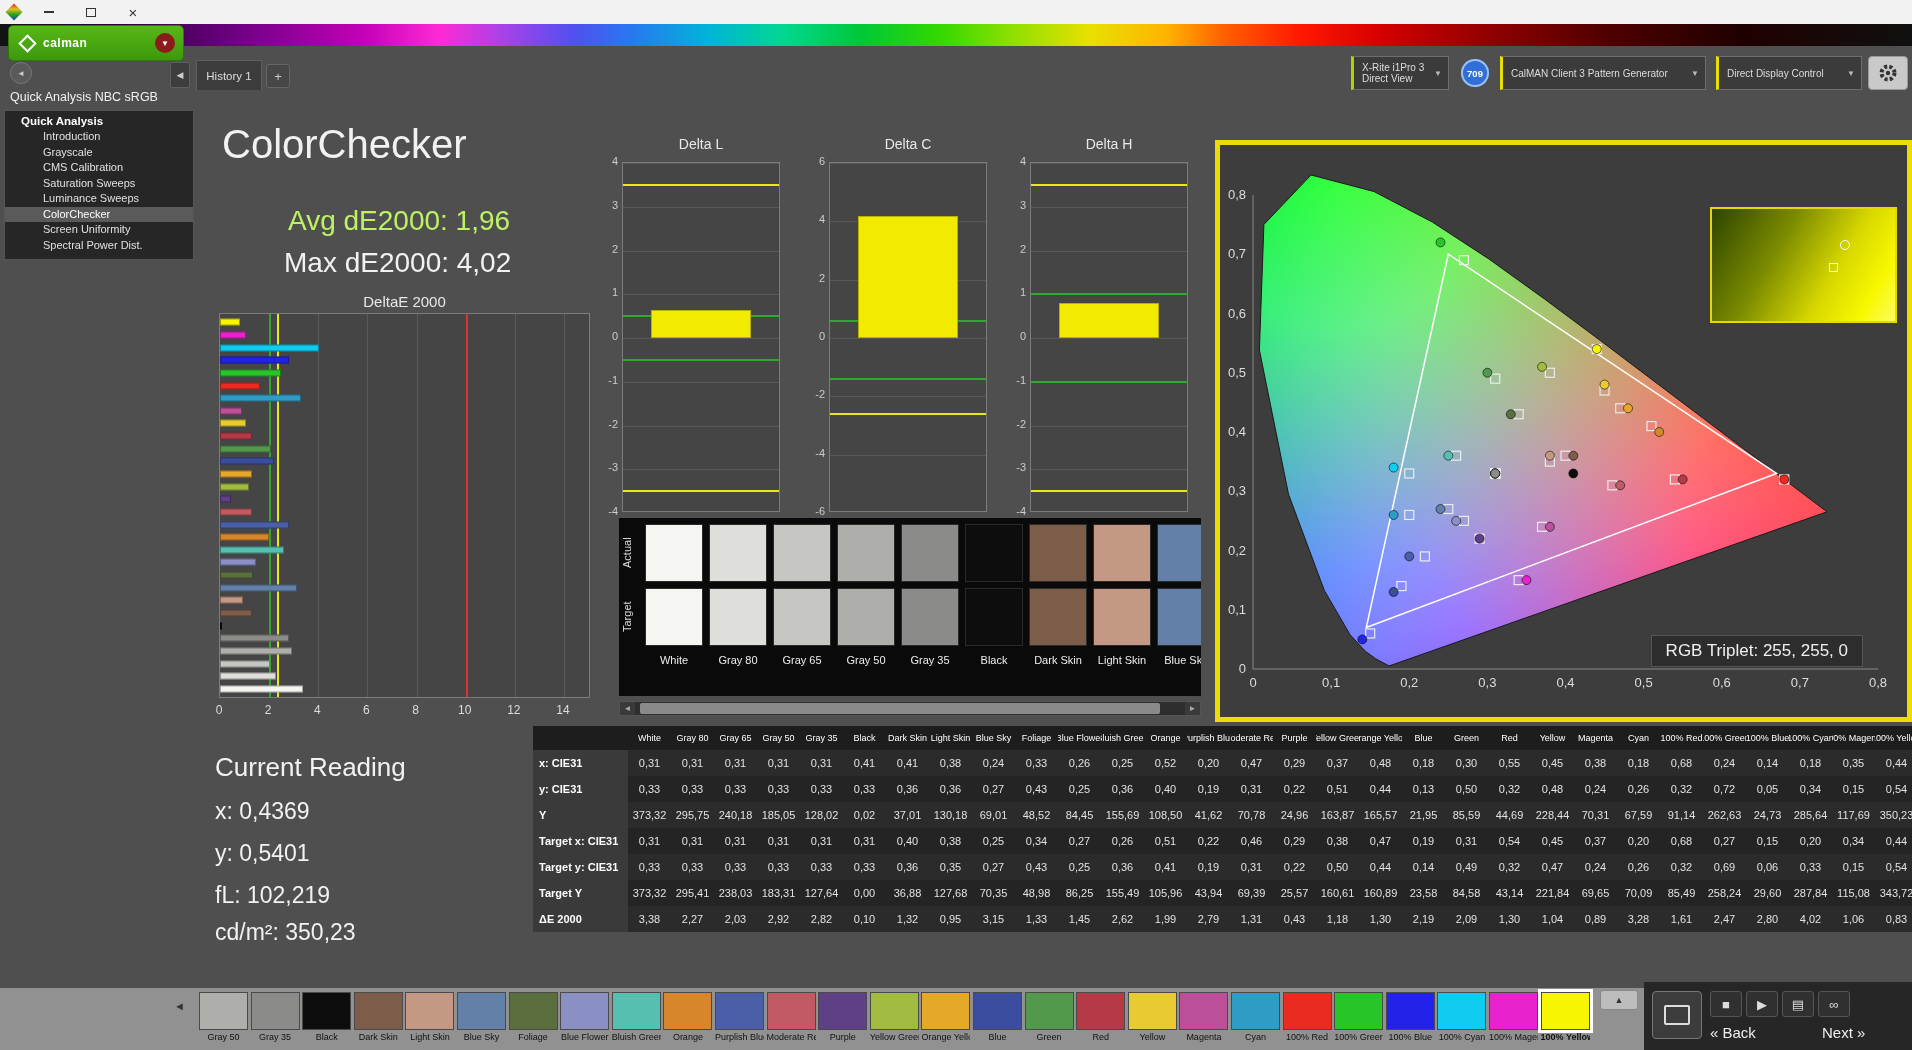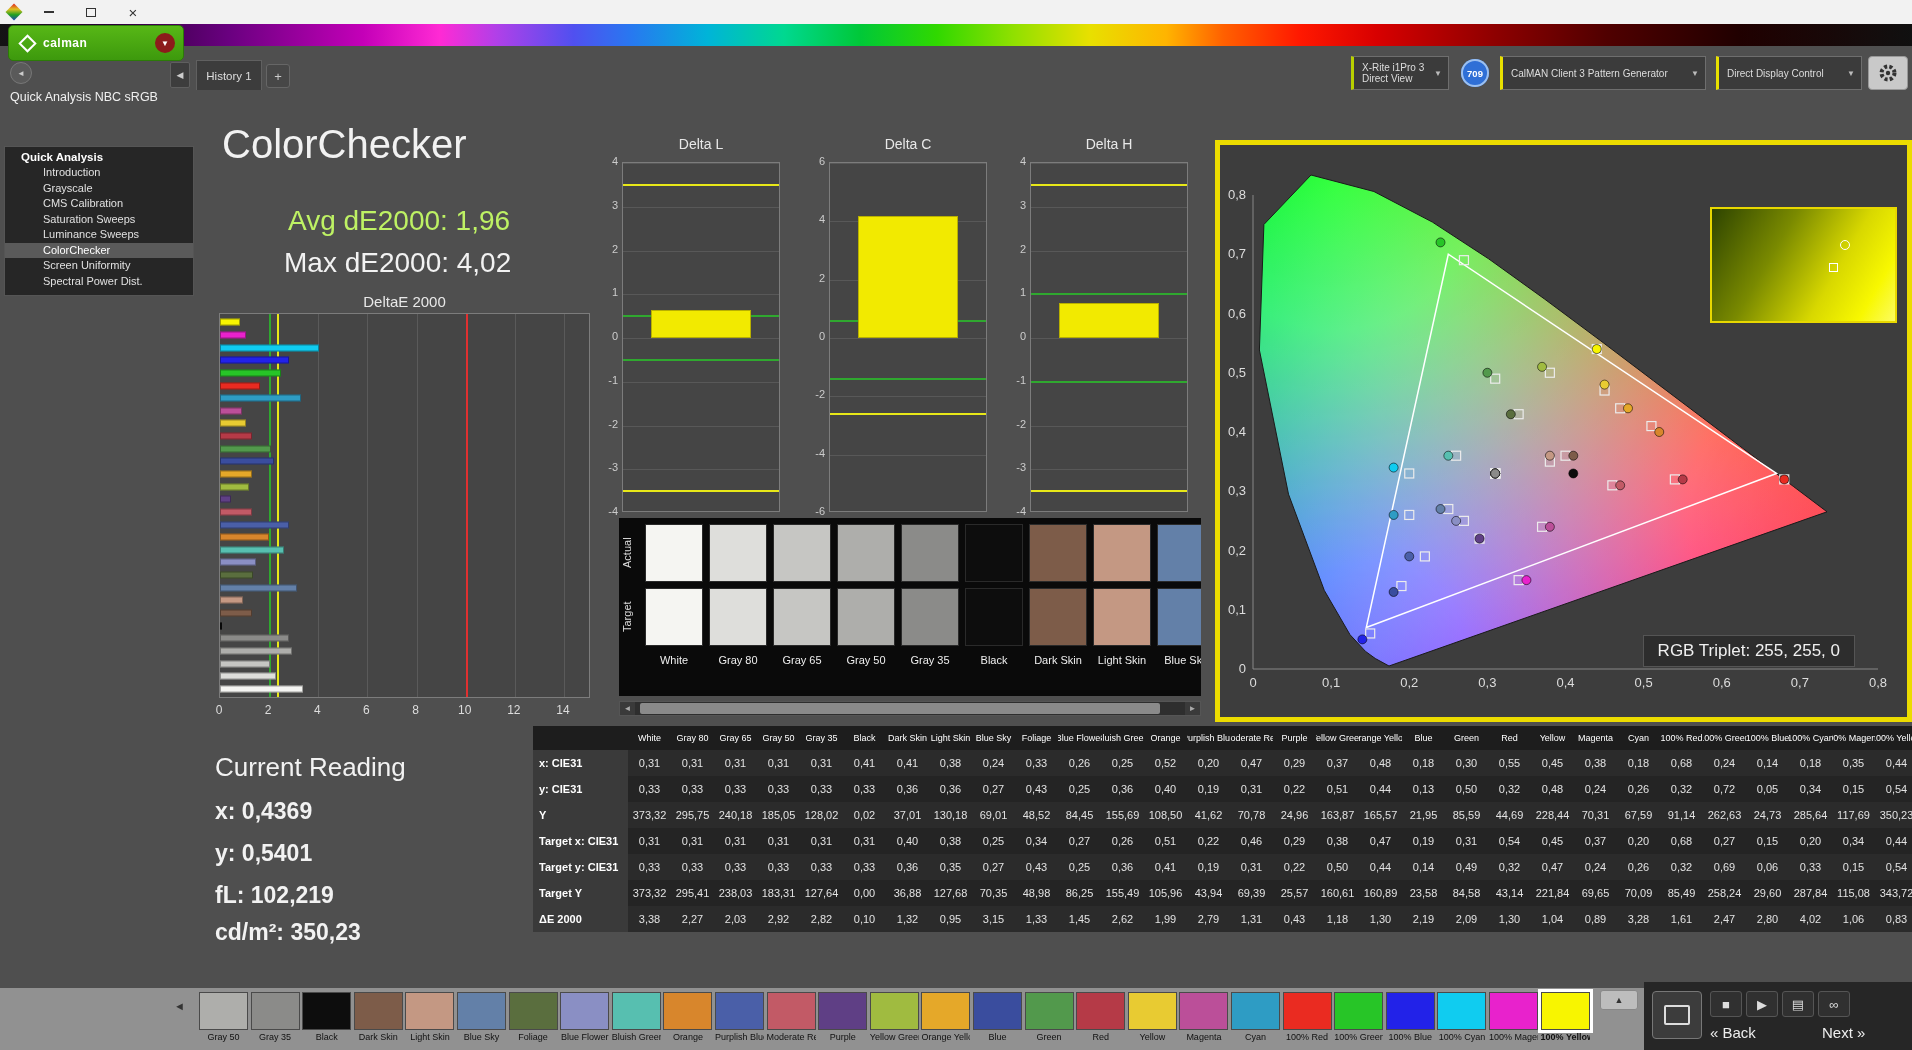--- a/index.html
+++ b/index.html
@@ -35,21 +35,21 @@
   .dd .one { flex:1; font-size:10px; }
   .dd-arrow { font-size:8px; color:#bbb; }
   .dd1 { left:1351px; width:98px; --acc:#b8d000; }
   .badge { position:absolute; left:1461px; top:59px; width:28px; height:28px; border-radius:50%; background:#2f6fd6; box-shadow:inset 0 0 0 2px #9cc0f0; color:#fff; font-size:9.5px; font-weight:bold; display:flex; align-items:center; justify-content:center; }
   .dd2 { left:1500px; width:206px;padding-left:8px; }
   .dd3 { left:1716px; width:146px; }
   .gear-btn { position:absolute; left:1868px; top:56px; width:40px; height:34px; background:#c9c9c9; border:1px solid #999; border-radius:4px; display:flex; align-items:center; justify-content:center; }
 
   
   .side-header { position:absolute; left:10px; top:90px; font-size:12.5px; color:#f0f0f0; }
-  .tree { position:absolute; left:4px; top:110px; width:190px; height:150px; background:#262626; border:1px solid #555; padding-top:2px;margin-top:36px; }
+  .tree { position:absolute; left:4px; top:110px; width:190px; height:150px; background:#262626; border:1px solid #555; padding-top:2px; }
   .tree-root { height:16px; line-height:16px; padding-left:16px; font-size:11.5px; font-weight:bold; color:#fff; }
   .tree-item { height:15.5px; line-height:15.5px; padding-left:38px; font-size:11px; color:#e0e0e0; cursor:default; }
   .tree-item.sel { background:#5a5a5a; color:#fff; }
 
   
   .sum-title { position:absolute; left:222px; top:122px; font-size:40px; color:#f2f2f2; }
   .sum-avg { position:absolute; left:288px; top:205px; font-size:28px; color:#bef264; }
   .sum-max { position:absolute; left:284px; top:247px; font-size:28px; color:#f2f2f2; }
 
   
@@ -85,31 +85,31 @@
   .sg-arrow { position:absolute; top:0; width:15px; height:13px; color:#aaa; font-size:8px; display:flex; align-items:center; justify-content:center; background:#3a3a3a; }
   .sg-thumb { position:absolute; left:20px; top:1px; width:520px; height:11px; background:#8a8a8a; border-radius:2px; }
 
   
   .cie-panel { position:absolute; left:1215px; top:140px; width:697px; height:582px; border:5px solid #ecdc00; background:#3d3d3d; }
   .cie-title { position:absolute; top:6px; width:100%; text-align:center; font-size:15px; color:#eee; z-index:3; }
   .cie-inset { position:absolute; right:10px; top:62px; width:187px; height:116px; border:2px solid #e8d800; z-index:3;
     background:linear-gradient(120deg,#2e4400 0%,#7a8a00 35%,#d8d800 65%,#f8f800 85%,#fcfc60 100%); }
   .inset-circle { position:absolute; left:70%; top:28%; width:10px; height:10px; border:1.5px solid #fff; border-radius:50%; }
   .inset-square { position:absolute; left:64%; top:48%; width:9px; height:9px; border:1.5px solid #fff; }
-  .cie-triplet { position:absolute; right:52px; bottom:50px; background:#2d2d2d; border:1px solid #555; padding:5px 14px; font-size:17px; color:#f0f0f0; z-index:3; }
+  .cie-triplet { position:absolute; right:44px; bottom:50px; background:#2d2d2d; border:1px solid #555; padding:5px 14px; font-size:17px; color:#f0f0f0; z-index:3; }
   #cie-svg { position:absolute; left:0; top:0; }
   #cie-svg .gamut { fill:none; stroke:#fff; stroke-width:1.5; }
   #cie-svg .tick { fill:#ddd; font-size:13px; font-family:"Liberation Sans",sans-serif; }
   #cie-svg .end { text-anchor:end; } #cie-svg .mid { text-anchor:middle; }
   #cie-svg .tgt { fill:none; stroke:#ececec; stroke-width:1.2; }
   #cie-svg .meas { stroke:rgba(0,0,0,.55); stroke-width:1; }
 
   
   .cr-title { position:absolute; left:215px; top:752px; font-size:26px; color:#f2f2f2; }
-  .cr-line { position:absolute; left:215px; font-size:23px; color:#f2f2f2;font-weight:bold; }
+  .cr-line { position:absolute; left:215px; font-size:23px; color:#f2f2f2; }
 
   
   .tbl-wrap { position:absolute; left:533px; top:726px; width:1379px; height:207px; overflow:hidden; }
   .tbl-grid { display:grid; grid-template-columns:95px repeat(30,43px); grid-template-rows:24px repeat(7,26px); width:1385px; }
   .th { background:#1d1d1d; color:#fff; font-size:9px; display:flex; align-items:center; justify-content:center; white-space:nowrap; overflow:hidden; }
   .rowlabel { background:#3a3a3a; color:#fff; font-size:11px; font-weight:bold; display:flex; align-items:center; padding-left:6px; white-space:nowrap; }
   .cell { background:#2b2b2b; color:#e2e2e2; font-size:11px; display:flex; align-items:center; justify-content:center; }
   .cell.odd { background:#242424; }
 
   

